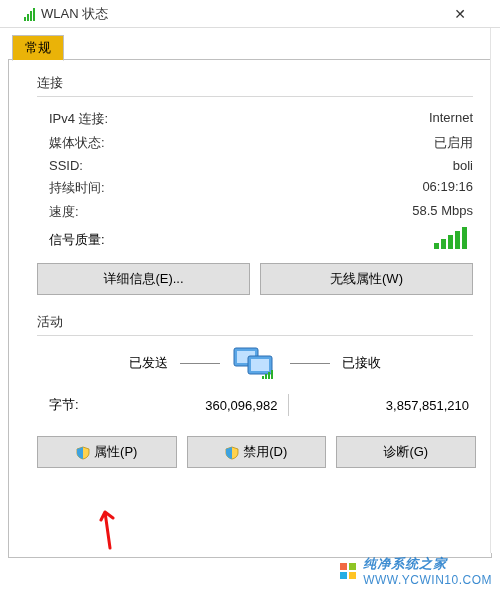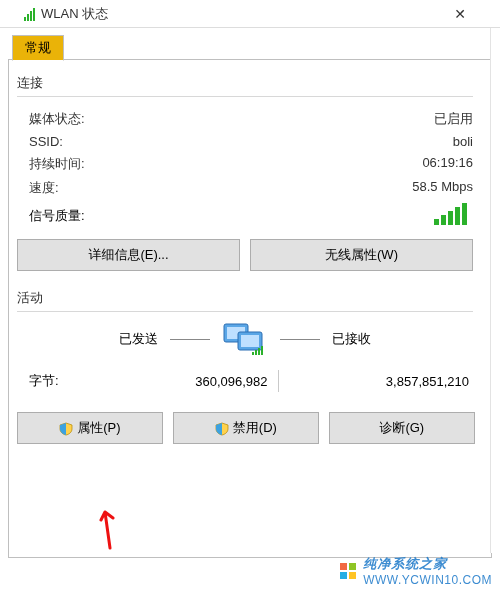--- a/index.html
+++ b/index.html
@@ -58,21 +58,21 @@
     border:1px solid #bfbfbf;
     border-bottom:1px solid #fff;
     padding: 3px 12px;
     font-size: 13px;
     cursor: pointer;
   }
   .panel {
     margin: 0 8px 8px 8px;
     border: 1px solid #bfbfbf;
     border-top: none;
-    padding: 14px 18px 18px 8px;
+    padding: 14px 18px 18px 28px;
     height: 498px;
   }
   .section-title {
     color:#333;
   }
   .sep {
     height:1px;
     background:#d8d8d8;
     margin: 4px 0 10px 0;
   }
@@ -210,20 +210,24 @@
 
 <div class="tabs">
   <div class="tab">常规</div>
 </div>
 
 <div class="panel">
 
   <div class="section-title">连接</div>
   <div class="sep"></div>
 
+  <div class="row">
+    <span class="label">IPv4 连接:</span>
+    <span class="value">Internet</span>
+  </div>
   <div class="row">
     <span class="label">媒体状态:</span>
     <span class="value">已启用</span>
   </div>
   <div class="row">
     <span class="label">SSID:</span>
     <span class="value">boli</span>
   </div>
   <div class="row">
     <span class="label">持续时间:</span>

